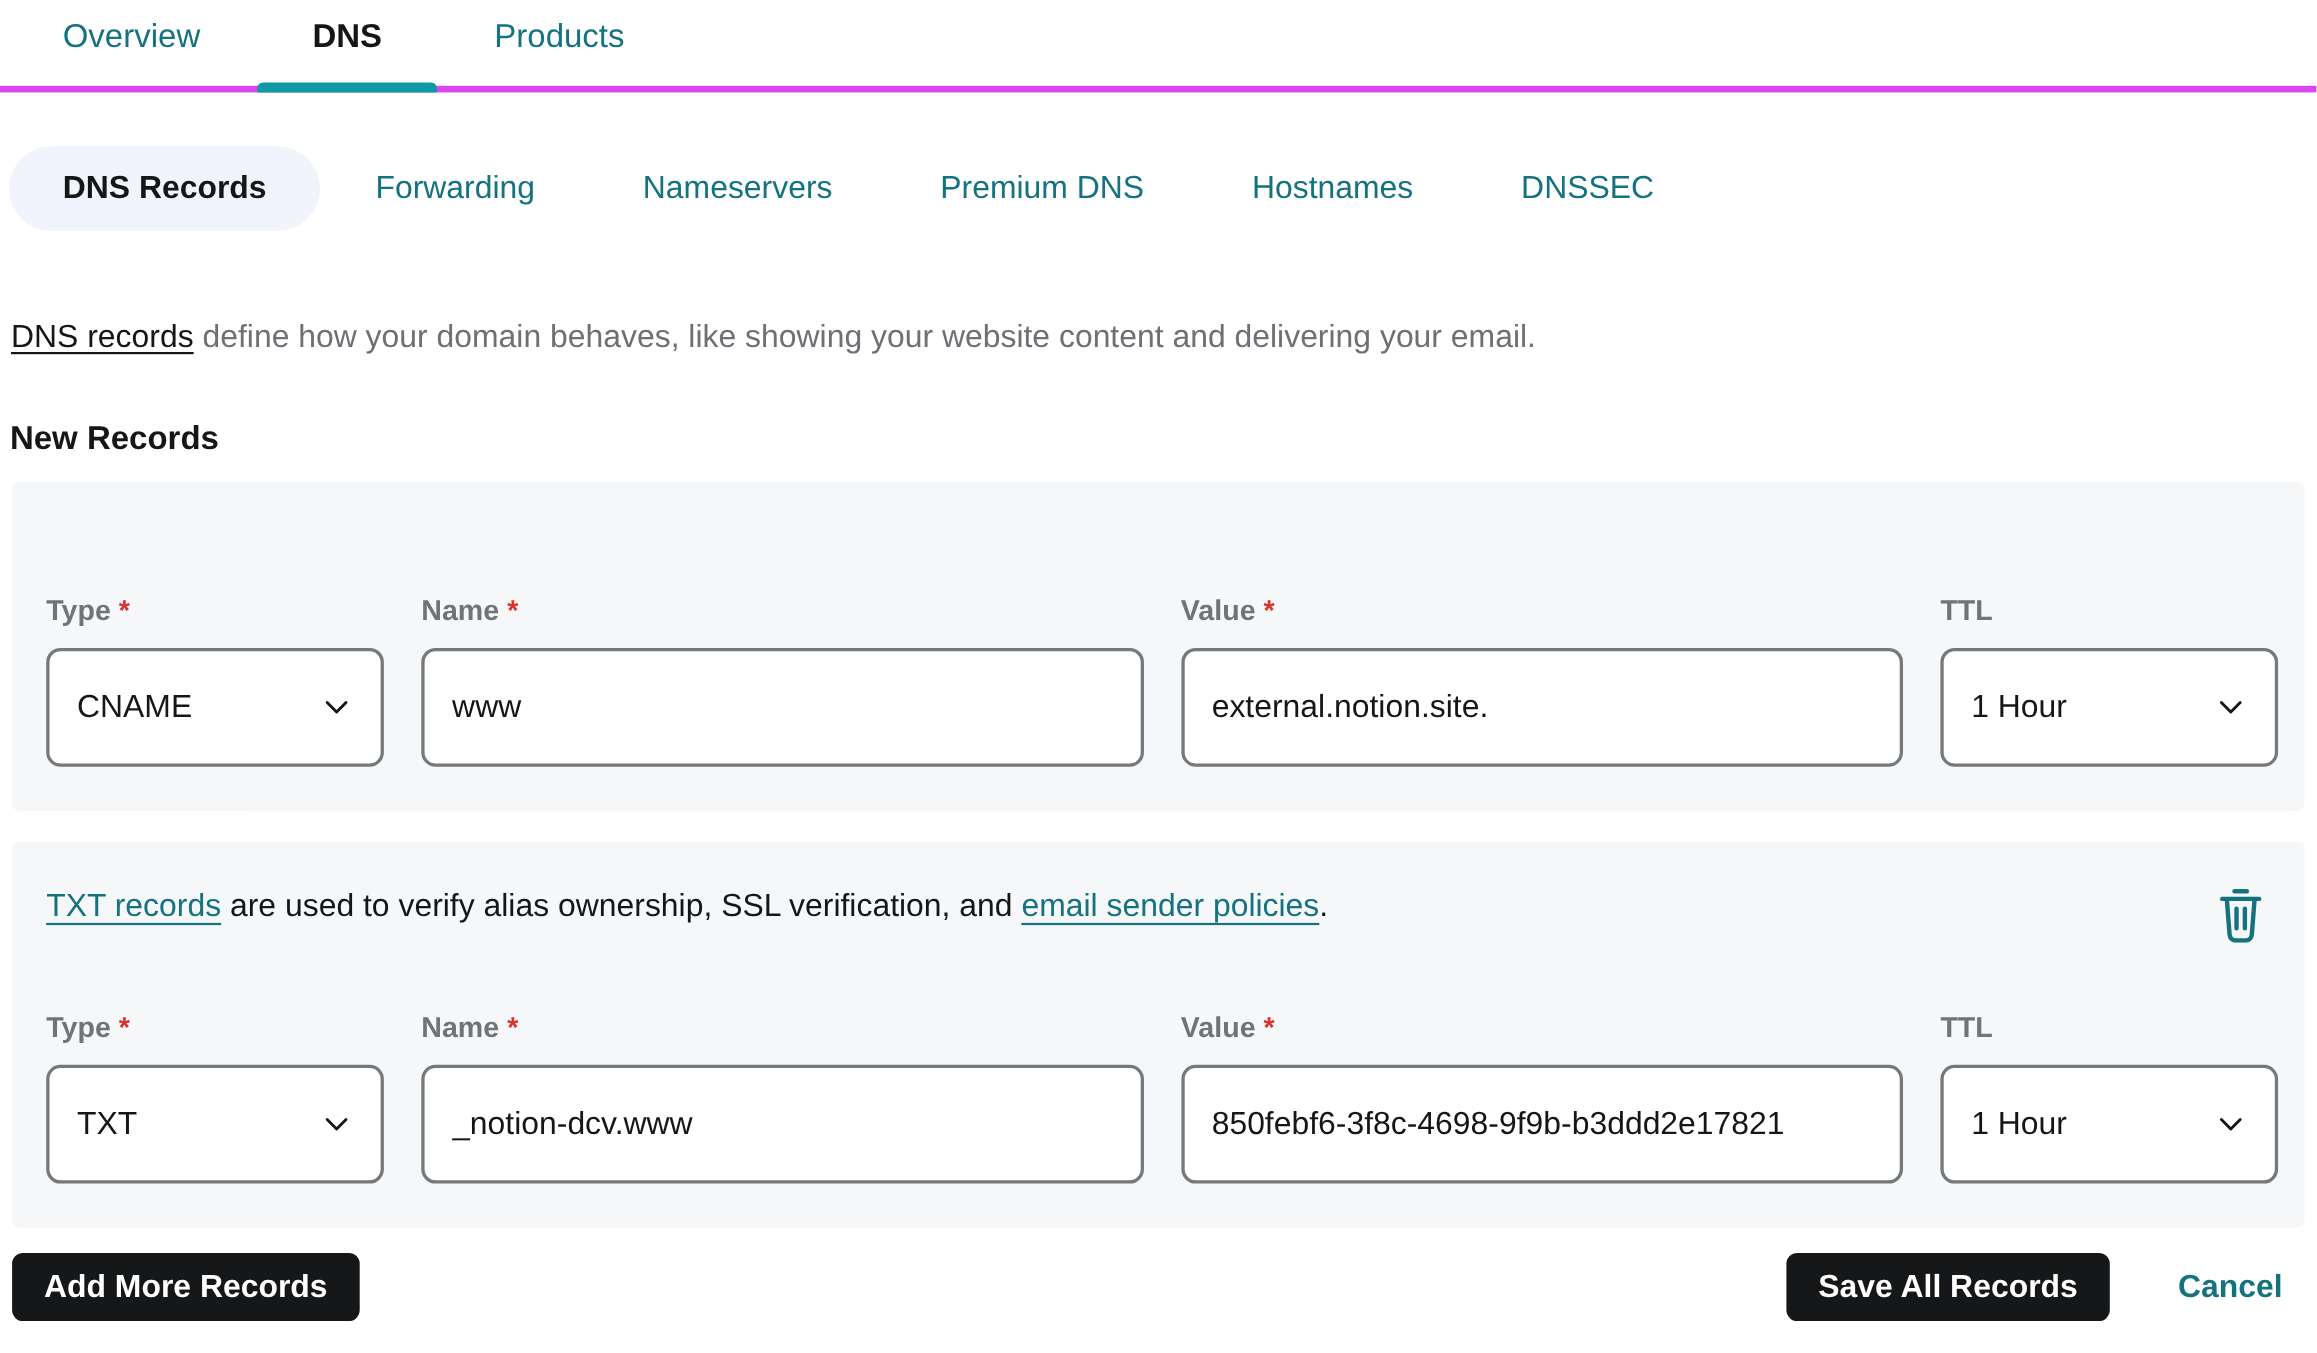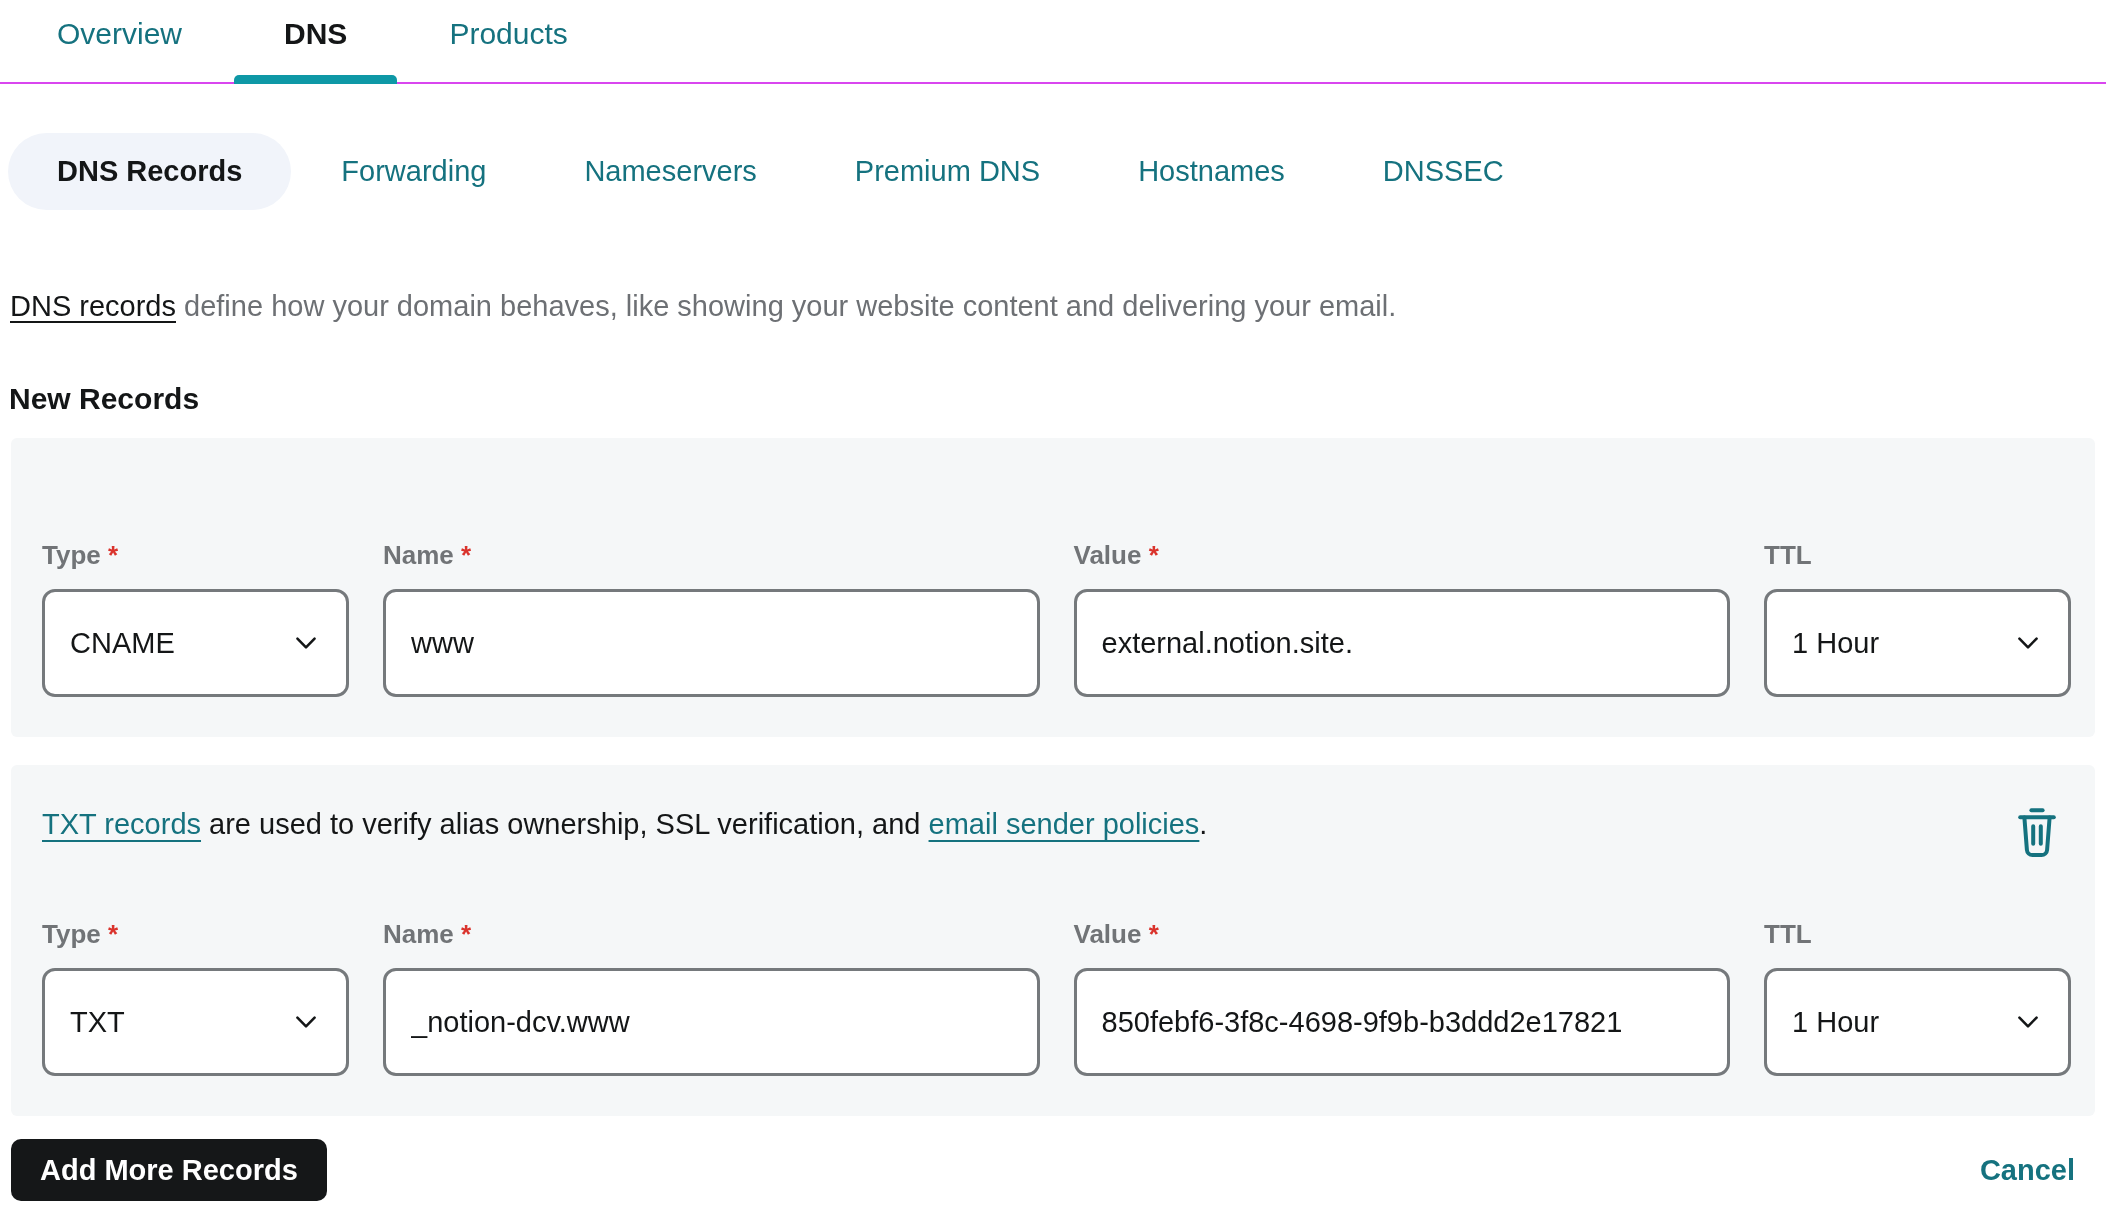--- a/index.html
+++ b/index.html
@@ -5,21 +5,21 @@
   * { box-sizing: border-box; }
   html,body { margin:0; padding:0; }
   body {
     width:2106px; height:1230px; background:#ffffff;
     font-family:"Liberation Sans", sans-serif; color:#141617;
     overflow:hidden;
   }
 
   
   .tabbar { display:flex; gap:102px; padding:16px 0 0 57px; height:84px;
-            border-bottom:2px solid #d946ef; }
+            border-bottom:6px solid #d946ef; }
   .tab { position:relative; font-size:30px; line-height:36px; color:#15727f;
          text-decoration:none; cursor:pointer; }
   .tab.active { color:#141617; font-weight:bold; }
   .tab.active::after { content:""; position:absolute; left:-50px; right:-50px;
          top:59px; height:9px; background:#0e98a6; border-radius:5px 5px 0 0; z-index:2; }
 
   
   .subtabs { display:flex; align-items:center; gap:98px; margin:49px 0 0 8px; height:77px; }
   .pill { background:#f1f4fa; border-radius:39px; height:77px; display:flex;
           align-items:center; padding:0 49px; font-weight:bold; font-size:29px;
@@ -162,14 +162,15 @@
             <path d="M6 10 l8 8 8-8"></path>
           </svg>
       </div>
     </div>
   </div>
 </section>
 
 <div class="footer">
   <button class="btn">Add More Records</button>
   <div class="spacer"></div>
+  <button class="btn">Save All Records</button>
   <a class="cancel">Cancel</a>
 </div>
 
 </body></html>

